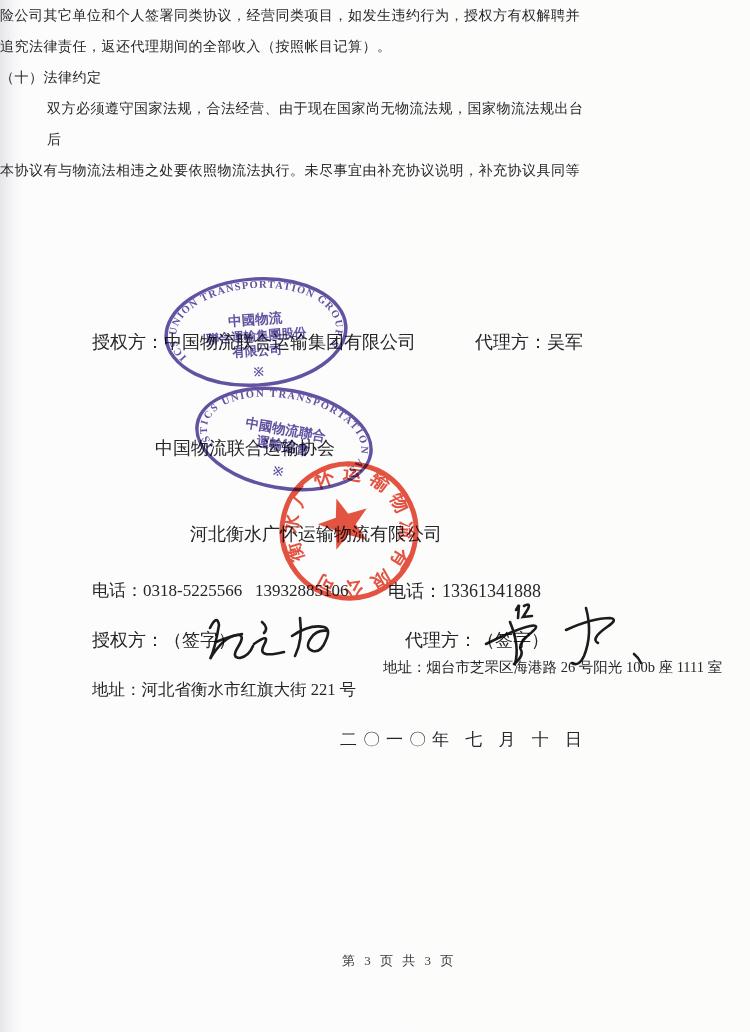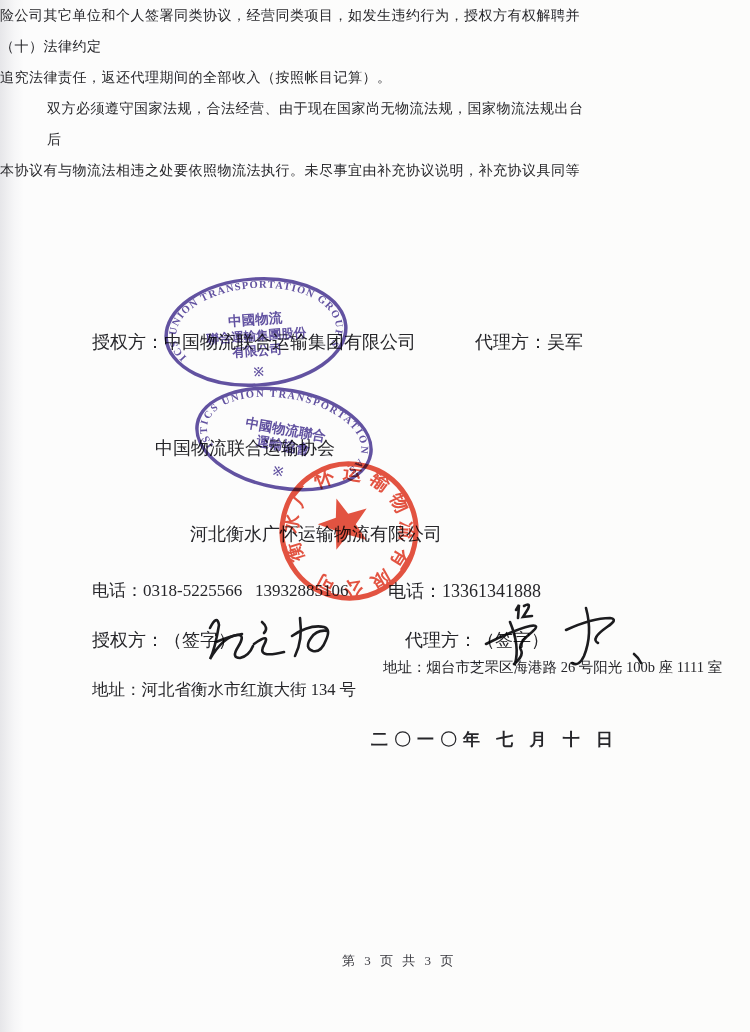--- a/index.html
+++ b/index.html
@@ -8,57 +8,57 @@
     background:linear-gradient(90deg,#e6e6e9 0px,#ededef 6px,#f6f6f7 14px,#fcfcfc 24px,#fcfcfb 100%);
     font-family:"Liberation Serif","DejaVu Serif",serif;
     color:#26262a;
   }
   .txt{position:absolute;white-space:pre;}
   .body-text{left:92px;top:90px;width:590px;font-size:14px;line-height:31px;letter-spacing:.5px;white-space:normal;}
   .body-line{white-space:pre-wrap;}
   .indent{padding-left:47px;}
   .row-label{font-size:18px;}
   .small{font-size:14.5px;}
-  .date-line{left:340px;top:728px;width:310px;text-align:center;font-size:17px;letter-spacing:6px;font-weight:bold;}
+  .date-line{left:340px;top:728px;width:310px;font-size:17px;letter-spacing:6px;}
   .footer{left:0;top:952px;width:750px;text-align:center;font-size:13px;letter-spacing:3px;color:#3a3a40;margin-left:24px;}
   .stamp{position:absolute;mix-blend-mode:multiply;opacity:.92;}
   .sig{position:absolute;mix-blend-mode:multiply;}
   svg text{font-family:"Liberation Serif","DejaVu Serif",serif;}
   .ring-en{font-size:10.5px;letter-spacing:1.2px;font-weight:bold;fill:#55449b;}
   .ring-en2{font-size:10.5px;letter-spacing:1.6px;font-weight:bold;fill:#55449b;}
   .cn-purple{fill:#55449b;font-weight:bold;}
   .ring-red{font-size:19px;letter-spacing:7px;font-weight:bold;fill:#e23c28;}
 </style>
 </head>
 <body>
 
 <div class="page">
 
   <div class="body-text">
     <div class="body-line">险公司其它单位和个人签署同类协议，经营同类项目，如发生违约行为，授权方有权解聘并</div>
+    <div class="body-line">追究法律责任，返还代理期间的全部收入（按照帐目记算）。</div>
     <div class="body-line">（十）法律约定</div>
-    <div class="body-line">追究法律责任，返还代理期间的全部收入（按照帐目记算）。</div>
     <div class="body-line indent">双方必须遵守国家法规，合法经营、由于现在国家尚无物流法规，国家物流法规出台后</div>
     <div class="body-line">本协议有与物流法相违之处要依照物流法执行。未尽事宜由补充协议说明，补充协议具同等</div>
   </div>
 
   <div class="txt row-label" style="left:92px;top:330px;">授权方：中国物流联合运输集团有限公司</div>
   <div class="txt row-label" style="left:475px;top:330px;">代理方：吴军</div>
 
   <div class="txt row-label" style="left:155px;top:436px;">中国物流联合运输协会</div>
 
   <div class="txt row-label" style="left:164px;top:522px;margin-left:26px;">河北衡水广怀运输物流有限公司</div>
 
   <div class="txt" style="left:92px;top:579px;font-size:17px;text-align:right;">电话：0318-5225566   13932885106</div>
   <div class="txt" style="left:388px;top:579px;font-size:18px;">电话：13361341888</div>
 
   <div class="txt row-label" style="left:92px;top:628px;">授权方：（签字）</div>
   <div class="txt row-label" style="left:405px;top:628px;">代理方：（签字）</div>
 
-  <div class="txt" style="left:92px;top:679px;font-size:16.5px;">地址：河北省衡水市红旗大街 134 号</div>
+  <div class="txt" style="left:92px;top:679px;font-size:16.5px;">地址：河北省衡水市红旗大街 221 号</div>
   <div class="txt small" style="left:383px;top:658px;font-family:Liberation Serif, serif;">地址：烟台市芝罘区海港路 26 号阳光 100b 座 1111 室</div>
 
   <div class="txt date-line">二〇一〇年 七 月 十 日</div>
 
   <div class="txt footer">第 3 页 共 3 页</div>
 
   <div class="stamp" style="left:156px;top:274px;">
     <svg width="200" height="120" viewBox="0 0 200 120">
       <g transform="rotate(-4 100 58)">
         <ellipse cx="100" cy="58" rx="90" ry="53" fill="none" stroke="#55449b" stroke-width="3.5"></ellipse>

